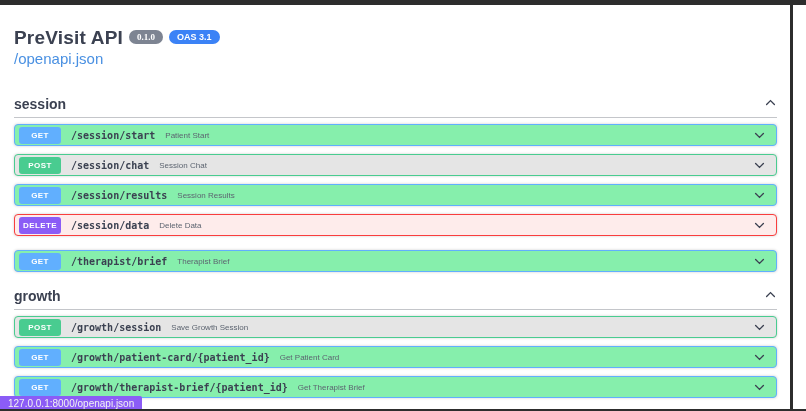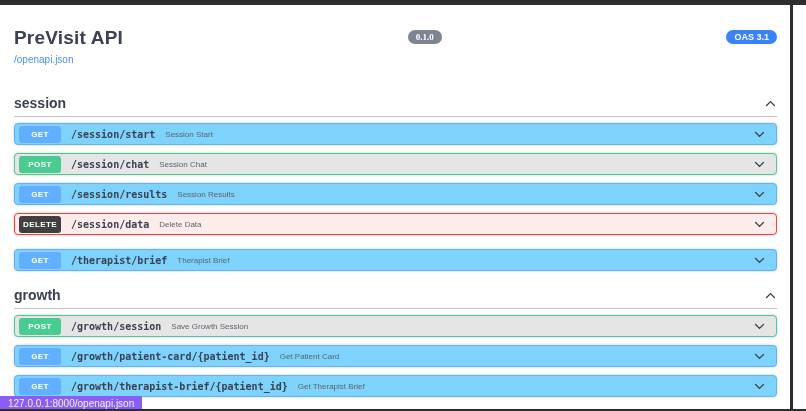--- a/index.html
+++ b/index.html
@@ -9,47 +9,47 @@
     overflow:hidden; margin:0 auto;
   }
   .frame-top    { position:absolute; top:0; left:0; width:806px; height:5px; background:#2d2d2d; z-index:30; }
   .frame-right  { position:absolute; top:0; left:790px; width:3px; height:411px; background:#2d2d2d; z-index:30; }
   .frame-bottom { position:absolute; bottom:0; left:0; width:806px; height:2px; background:#2d2d2d; z-index:30; }
 
   .content { position:absolute; left:14px; top:5px; width:763px; }
 
   
   .info { margin-top:22px; }
-  .title-row { display:flex; align-items:flex-start; gap:6px;justify-content:space-between; }
+  .title-row { display:flex; align-items:flex-start; gap:6px; }
   .api-title { font-size:19px; font-weight:700; color:#3b4151; letter-spacing:.2px; }
   .pill {
     display:inline-block; font-size:9px; font-weight:700; color:#fff;
     padding:2px 8px; border-radius:57px; margin-top:3px; vertical-align:top;
   }
   .pill-version { background:#7d8492;font-family:Liberation Serif, serif; }
   .pill-oas { background:#3b82f6; }
-  .spec-link { display:inline-block; margin-top:1px; font-size:10px; color:#4990e2; text-decoration:none; cursor:pointer; }
+  .spec-link { display:inline-block; margin-top:1px; font-size:15px; color:#4990e2; text-decoration:none; cursor:pointer; }
 
   
   .sections { margin-top:28px; }
   .section { margin-bottom:4px; }
   .section-header {
-    display:flex; align-items:center; justify-content:space-between;
+    display:flex; align-items:flex-start; justify-content:space-between;
     padding-bottom:5px; border-bottom:1px solid rgba(59,65,81,.3); cursor:pointer;margin-top:16px;
   }
   .section-title { font-size:14px; font-weight:700; color:#3b4151; }
   .chev { display:block; }
 
   .opblock-list { padding-top:6px; }
   .opblock {
     height:22px; margin-bottom:8px; display:flex; align-items:center;
     border-radius:4px; border:1px solid; padding:0 10px 0 4px;
     box-shadow:0 0 3px rgba(0,0,0,.19); cursor:pointer;
   }
-  .opblock-get    { background:#7dd3fc; border-color:#61affe; }
+  .opblock-get    { background:#86efac; border-color:#61affe; }
   .opblock-post   { background:#e5e5e5; border-color:#49cc90; }
   .opblock-delete { background:#feeceb; border-color:#f93e3e; }
   .method-badge {
     min-width:42px; padding:4px 4px; text-align:center; border-radius:3px;
     font-size:8px; font-weight:700; color:#fff; letter-spacing:.4px;
   }
   .op-path {
     margin-left:10px; font-family:"DejaVu Sans Mono", monospace;
     font-weight:700; font-size:10px; color:#3b4151; letter-spacing:0;
   }
@@ -86,21 +86,21 @@
           <div class="section-header">
             <span class="section-title">session</span>
             <svg class="chev" width="13" height="13" viewBox="0 0 20 20">
               <path d="M4 13 L10 7 L16 13" fill="none" stroke="#3b4151" stroke-width="2" stroke-linecap="round"></path>
             </svg>
           </div>
           <div class="opblock-list">
             <div class="opblock opblock-get">
               <span class="method-badge" style="background:#61affe">GET</span>
               <span class="op-path">/session/start</span>
-              <span class="op-summary">Session Start</span>
+              <span class="op-summary">Patient Start</span>
               <span class="op-chev">
                 <svg class="chev" width="13" height="13" viewBox="0 0 20 20">
                   <path d="M4 7 L10 13 L16 7" fill="none" stroke="#3b4151" stroke-width="2" stroke-linecap="round"></path>
                 </svg>
               </span>
             </div>
             <div class="opblock opblock-post">
               <span class="method-badge" style="background:#49cc90">POST</span>
               <span class="op-path">/session/chat</span>
               <span class="op-summary">Session Chat</span>
@@ -114,21 +114,21 @@
               <span class="method-badge" style="background:#61affe">GET</span>
               <span class="op-path">/session/results</span>
               <span class="op-summary">Session Results</span>
               <span class="op-chev">
                 <svg class="chev" width="13" height="13" viewBox="0 0 20 20">
                   <path d="M4 7 L10 13 L16 7" fill="none" stroke="#3b4151" stroke-width="2" stroke-linecap="round"></path>
                 </svg>
               </span>
             </div>
             <div class="opblock opblock-delete">
-              <span class="method-badge" style="background:#404040">DELETE</span>
+              <span class="method-badge" style="background:#8b5cf6">DELETE</span>
               <span class="op-path">/session/data</span>
               <span class="op-summary">Delete Data</span>
               <span class="op-chev">
                 <svg class="chev" width="13" height="13" viewBox="0 0 20 20">
                   <path d="M4 7 L10 13 L16 7" fill="none" stroke="#3b4151" stroke-width="2" stroke-linecap="round"></path>
                 </svg>
               </span>
             </div>
           </div>
         </div>

